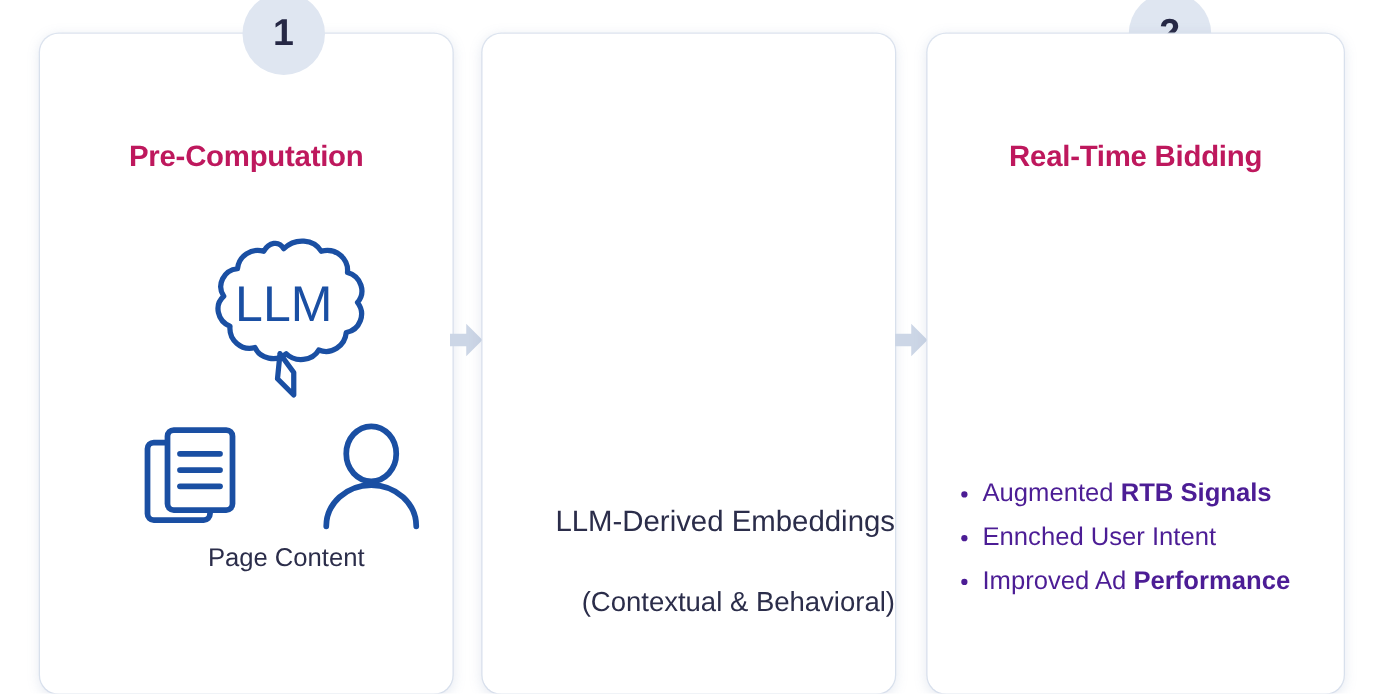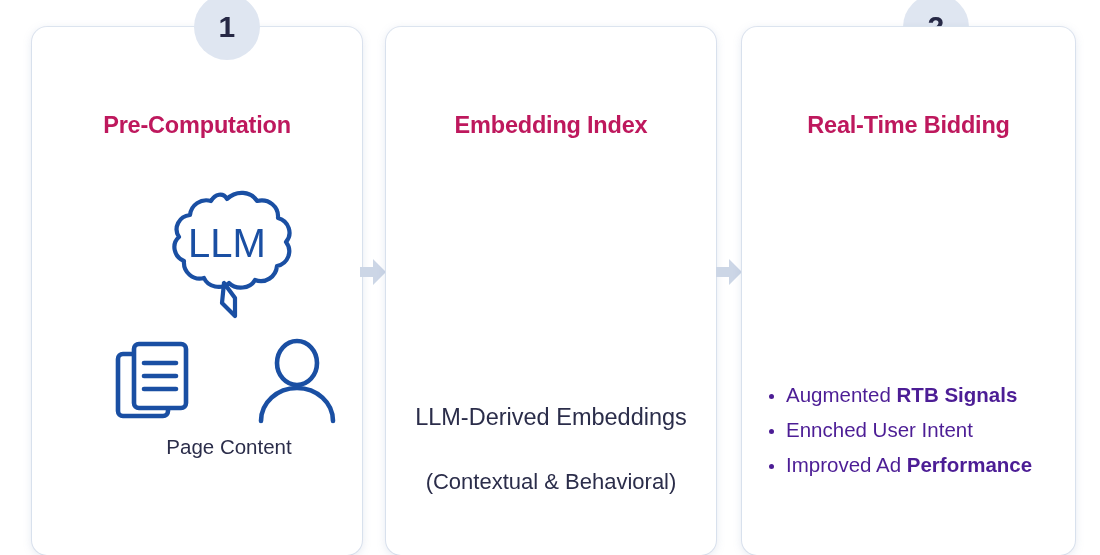--- a/index.html
+++ b/index.html
@@ -91,21 +91,21 @@
     font-size: 20.5px;
     color: #2b2d4a;
   }
 
   
   #card2-caption {
     position: absolute;
     top: 400px;
     left: 386px;
     width: 330px;
-    text-align: center;
+    text-align: right;
     color: #2b2d4a;
   }
   #card2-caption .line1 { font-size: 23.5px; line-height: 34px; white-space: nowrap; }
   #card2-caption .line2 { font-size: 22px;   line-height: 34px; margin-top: 31px; }
 
   
   #bullet-list {
     position: absolute;
     top: 377px;
     left: 768px;
@@ -177,21 +177,20 @@
     <div class="badge" id="badge-1">1</div>
   </div>
 
   <div class="arrow" id="arrow-1">
     <svg width="26" height="28" viewBox="0 0 26 28" fill="#ccd6e6">
       <path d="M0 9 H13 V1 L26 14 L13 27 V19 H0 Z"></path>
     </svg>
   </div>
 
   <div class="card" id="card-2">
-    <div class="card-title">Embedding Index</div>
 
     <div class="icon" id="db-icon">
       <svg width="125" height="143" viewBox="0 0 125 143" fill="none" stroke="#1a4fa3" stroke-width="4.4" stroke-linejoin="round" stroke-linecap="round">
         <ellipse cx="62" cy="22" rx="56" ry="19"></ellipse>
         <ellipse cx="62" cy="22" rx="16" ry="6"></ellipse>
         <path d="M6 22 V118 a56 19 0 0 0 112 0 V22"></path>
         <path d="M6 54 a56 19 0 0 0 112 0"></path>
         <path d="M6 86 a56 19 0 0 0 112 0"></path>
         <line x1="17" y1="48" x2="25" y2="48" stroke-width="5.4"></line>
         <line x1="17" y1="80" x2="25" y2="80" stroke-width="5.4"></line>

